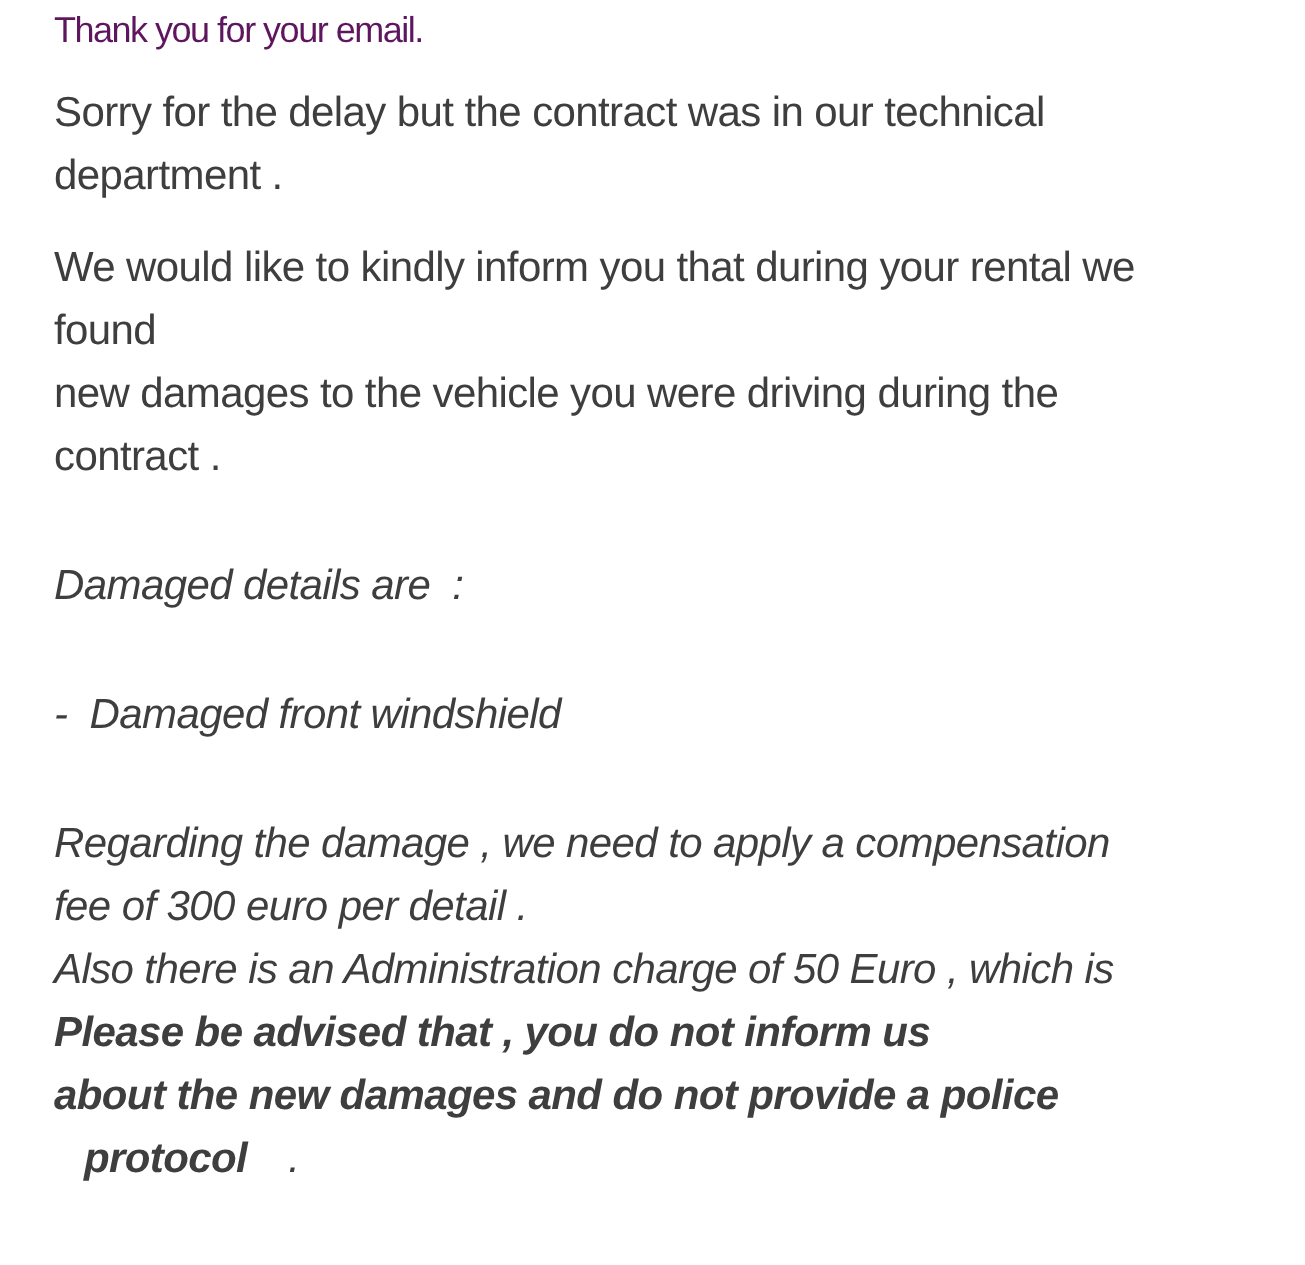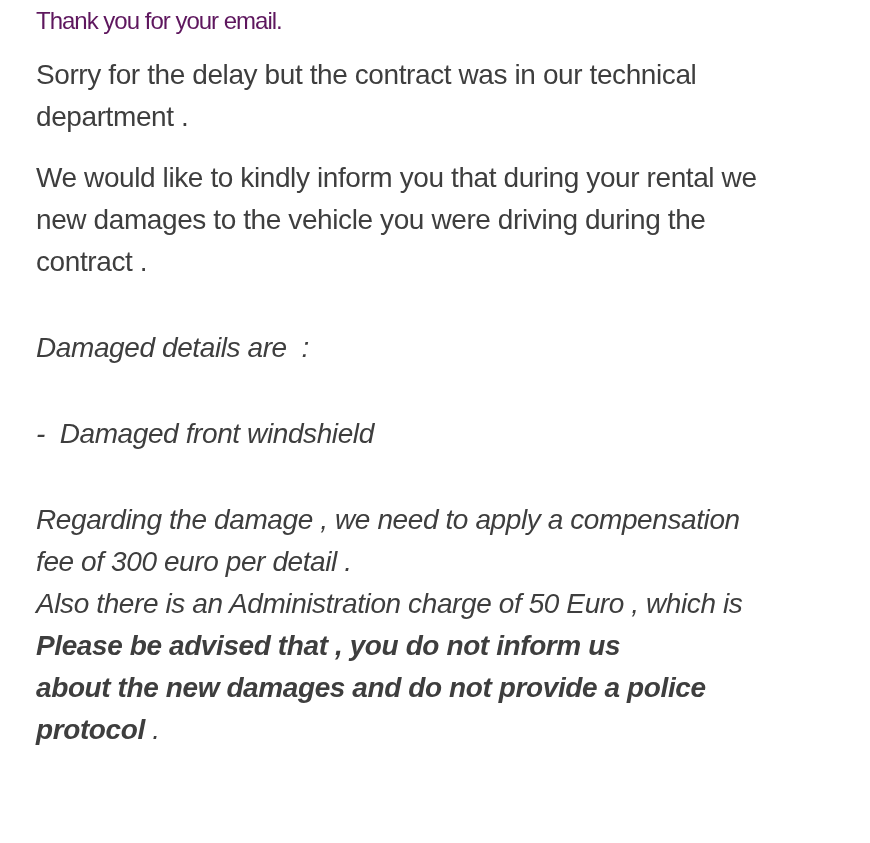--- a/index.html
+++ b/index.html
@@ -41,36 +41,38 @@
   }
   .line {
     display: block;
     white-space: pre;
   }
   .b {
     font-weight: 700;
   }
   .seg {
     white-space: pre;
+    margin-left: 20px;
   }
 </style>
 </head>
 <body>
 
 <div class="page">
 
   <h1 class="title">Thank you for your email.</h1>
 
   <p class="para first">
     <span class="line">Sorry for the delay but the contract was in our technical</span>
     <span class="line">department .</span>
   </p>
 
   <p class="para">
     <span class="line">We would like to kindly inform you that during your rental we</span>
+    <span class="line">found</span>
     <span class="line">new damages to the vehicle you were driving during the</span>
     <span class="line">contract .</span>
   </p>
 
   <p class="para gap">
     <span class="line">Damaged details are  :</span>
   </p>
 
   <p class="para gap">
     <span class="line">-  Damaged front windshield</span>

